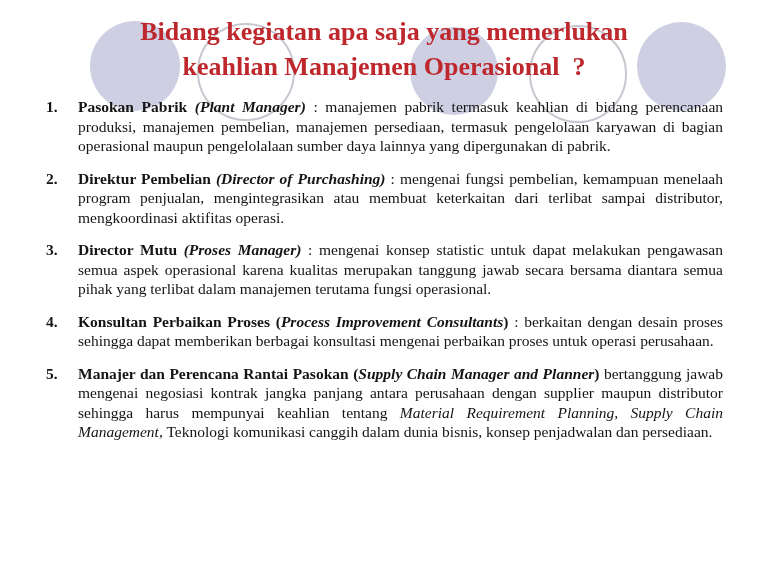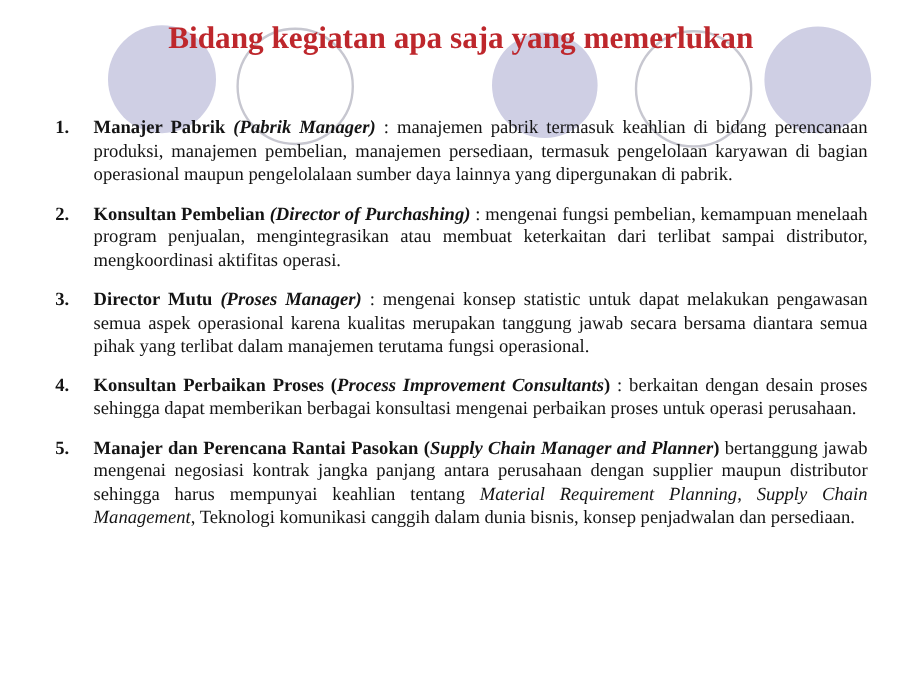--- a/index.html
+++ b/index.html
@@ -41,30 +41,31 @@
 <div class="slide">
 
   <div class="circle filled c1"></div>
   <div class="circle outline c2"></div>
   <div class="circle filled c3"></div>
   <div class="circle outline c4"></div>
   <div class="circle filled c5"></div>
 
   <h1 class="title">
     <div>Bidang kegiatan apa saja yang memerlukan</div>
+    <div>keahlian Manajemen Operasional&nbsp; ?</div>
   </h1>
 
   <div class="content">
 
     <div class="item">
-      <span class="num">1.</span><span class="b">Manajer Pabrik </span><span class="bi">(Pabrik Manager)</span><span> : manajemen pabrik termasuk keahlian di bidang perencanaan produksi, manajemen pembelian, manajemen persediaan, termasuk pengelolaan karyawan di bagian operasional maupun pengelolalaan sumber daya lainnya yang dipergunakan di pabrik.</span>
+      <span class="num">1.</span><span class="b">Pasokan Pabrik </span><span class="bi">(Plant Manager)</span><span> : manajemen pabrik termasuk keahlian di bidang perencanaan produksi, manajemen pembelian, manajemen persediaan, termasuk pengelolaan karyawan di bagian operasional maupun pengelolalaan sumber daya lainnya yang dipergunakan di pabrik.</span>
     </div>
 
     <div class="item">
-      <span class="num">2.</span><span class="b">Konsultan Pembelian </span><span class="bi">(Director of Purchashing)</span><span> : mengenai fungsi pembelian, kemampuan menelaah program penjualan, mengintegrasikan atau membuat keterkaitan dari terlibat sampai distributor, mengkoordinasi aktifitas operasi.</span>
+      <span class="num">2.</span><span class="b">Direktur Pembelian </span><span class="bi">(Director of Purchashing)</span><span> : mengenai fungsi pembelian, kemampuan menelaah program penjualan, mengintegrasikan atau membuat keterkaitan dari terlibat sampai distributor, mengkoordinasi aktifitas operasi.</span>
     </div>
 
     <div class="item">
       <span class="num">3.</span><span class="b">Director Mutu </span><span class="bi">(Proses Manager)</span><span> : mengenai konsep statistic untuk dapat melakukan pengawasan semua aspek operasional karena kualitas merupakan tanggung jawab secara bersama diantara semua pihak yang terlibat dalam manajemen terutama fungsi operasional.</span>
     </div>
 
     <div class="item">
       <span class="num">4.</span><span class="b">Konsultan Perbaikan Proses (</span><span class="bi">Process Improvement Consultants</span><span class="b">)</span><span> : berkaitan dengan desain proses sehingga dapat memberikan berbagai konsultasi mengenai perbaikan proses untuk operasi perusahaan.</span>
     </div>
 

